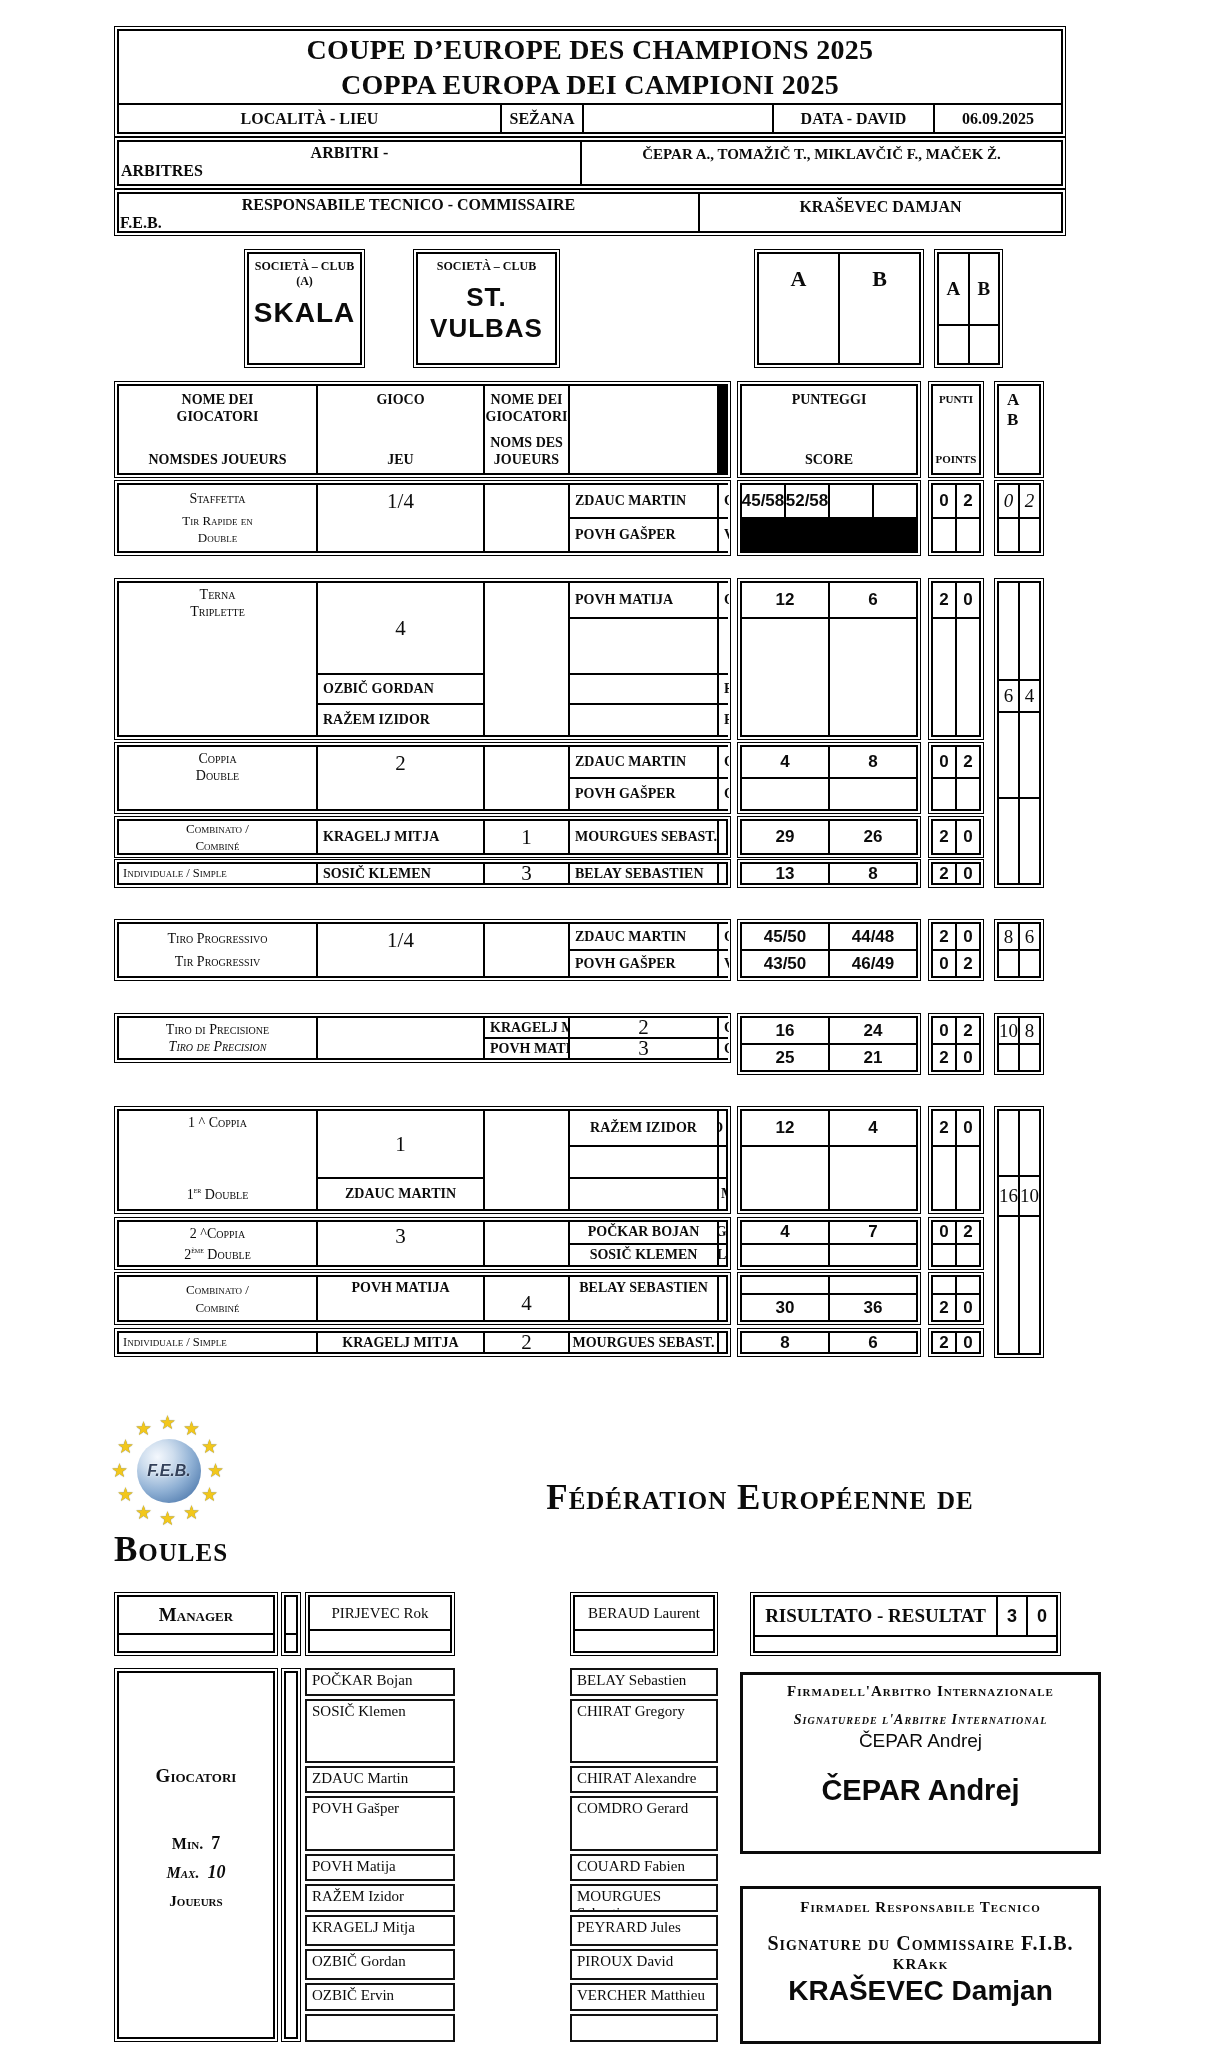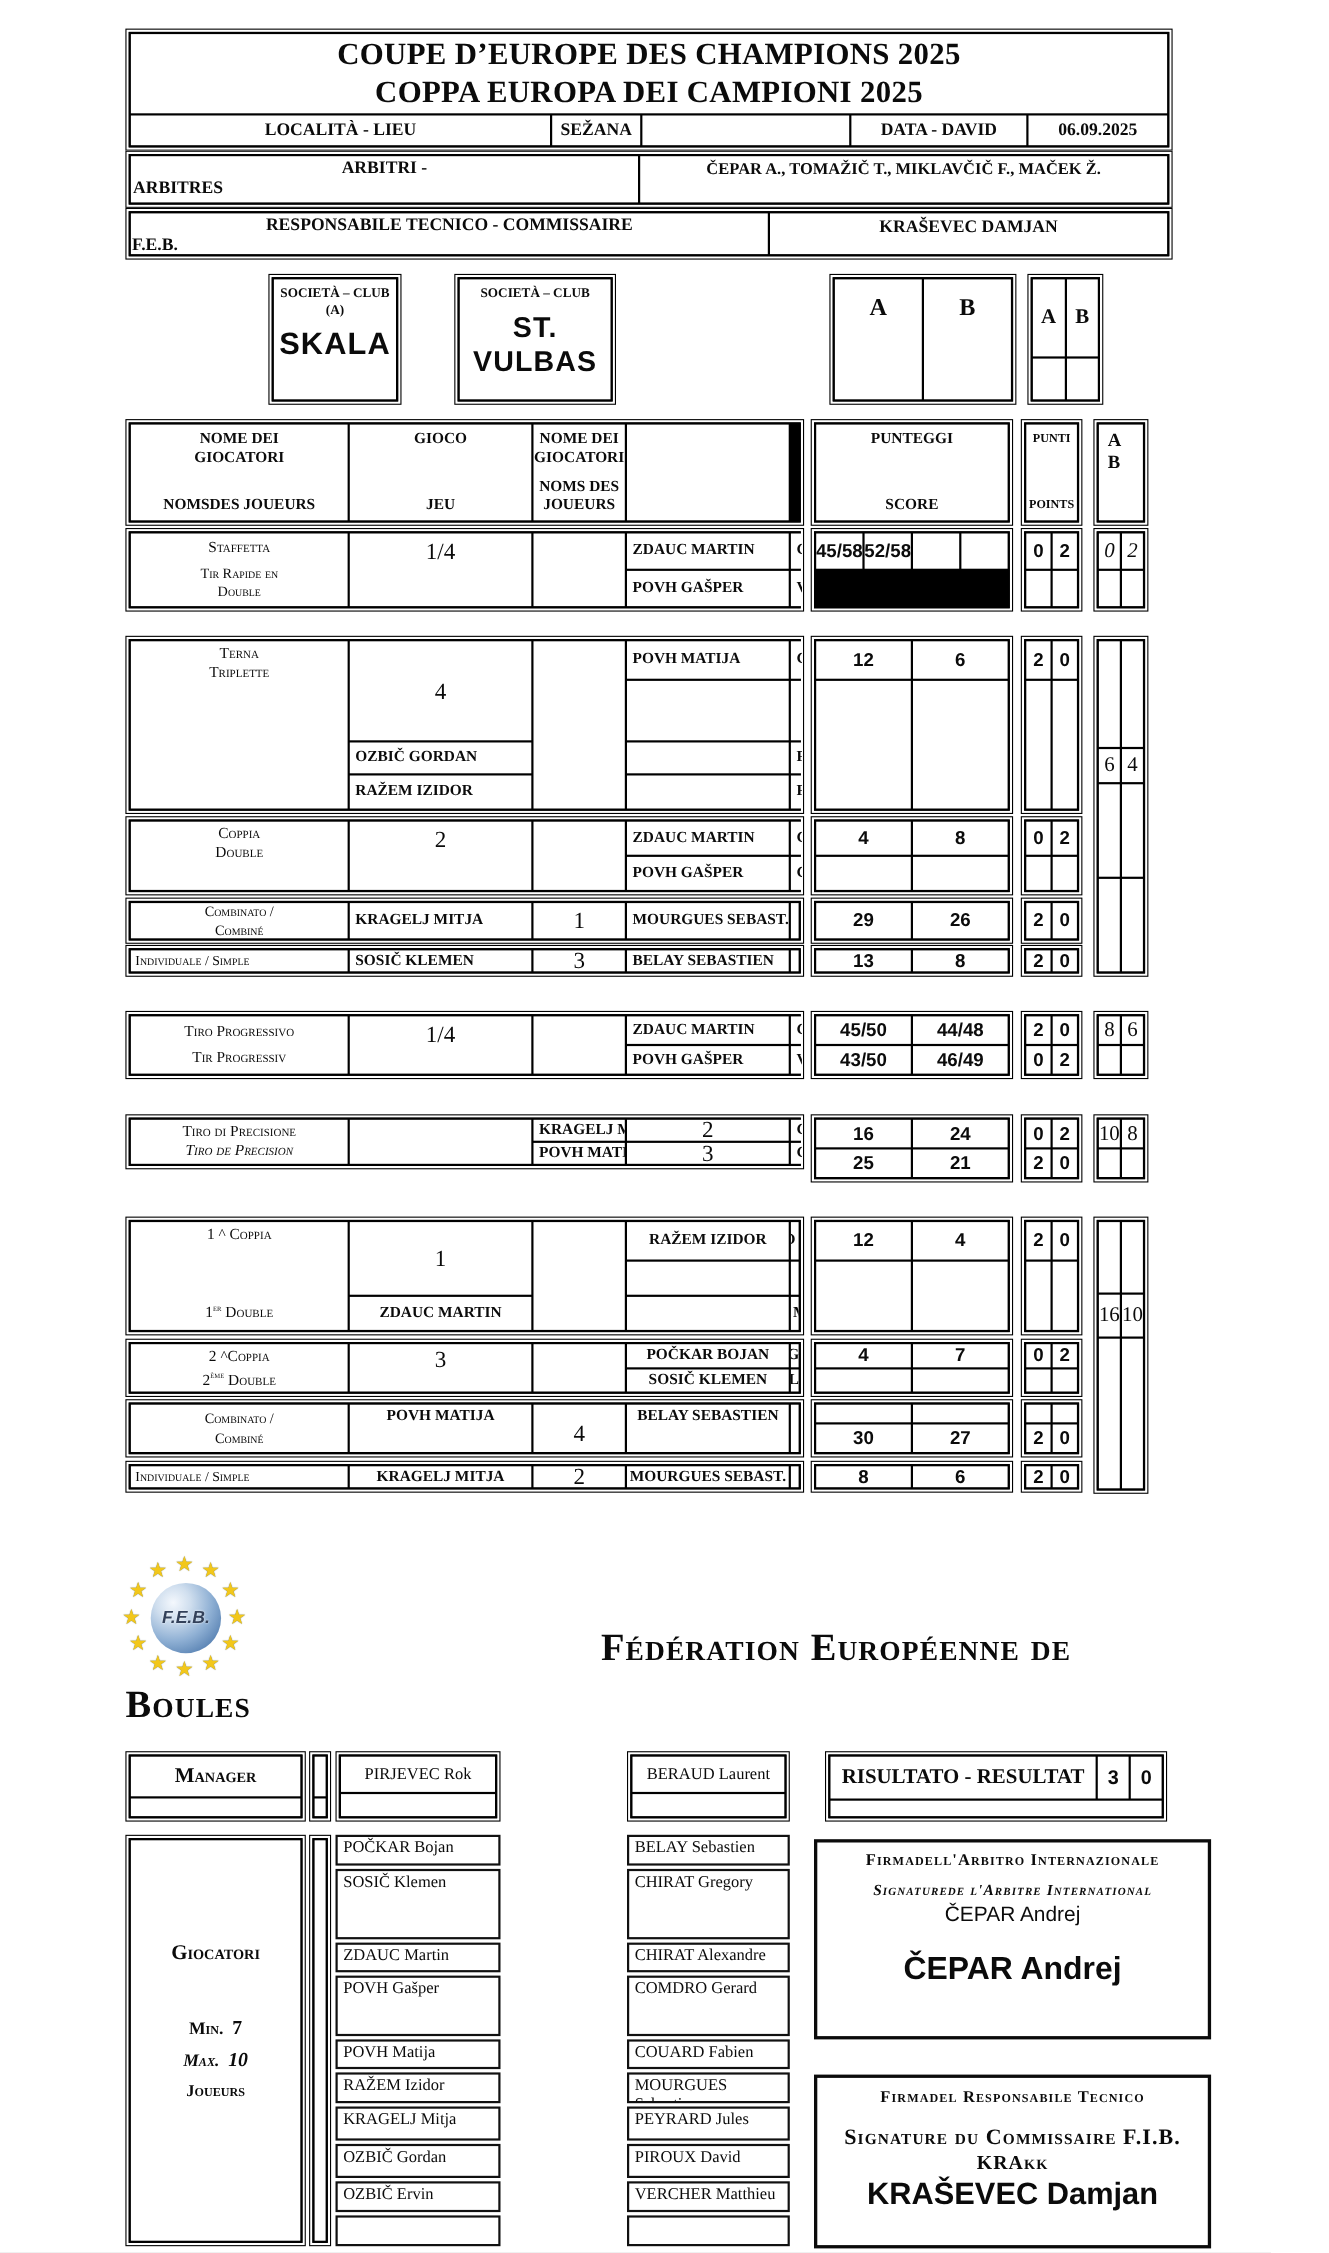--- a/index.html
+++ b/index.html
@@ -506,21 +506,21 @@
       <div class="cell gio" style="align-items:flex-end;padding-bottom:4px;padding-top:0;">4</div>
       <div class="cell name ctr top">BELAY SEBASTIEN</div>
       <div class="cell"></div>
     </div>
   </div>
   <div class="tbl" style="left:737px;top:1272px;width:184px;height:53px;">
     <div class="grid" style="grid-template-columns:1fr 1fr;grid-template-rows:16px 1fr;">
       <div class="cell"></div>
       <div class="cell"></div>
       <div class="cell val">30</div>
-      <div class="cell val">27</div>
+      <div class="cell val">36</div>
     </div>
   </div>
   <div class="tbl" style="left:928px;top:1272px;width:56px;height:53px;">
     <div class="grid" style="grid-template-columns:1fr 1fr;grid-template-rows:16px 1fr;">
       <div class="cell"></div>
       <div class="cell"></div>
       <div class="cell val">2</div>
       <div class="cell val">0</div>
     </div>
   </div>
@@ -651,17 +651,17 @@
   <div class="sigbox" style="left:740px;top:1672px;width:361px;height:182px;">
     <div class="sc" style="font-weight:bold;font-size:15px;margin-top:8px;letter-spacing:1px;">Firmadell'Arbitro  Internazionale</div>
     <div class="sc ital" style="font-weight:bold;font-size:14px;margin-top:12px;letter-spacing:1px;">Signaturede   l'Arbitre   International</div>
     <div style="font-family:'Liberation Sans',sans-serif;font-size:19px;margin-top:2px;">ČEPAR Andrej</div>
     <div style="font-family:'Liberation Sans',sans-serif;font-weight:bold;font-size:29px;margin-top:22px;">ČEPAR Andrej</div>
   </div>
 
   <div class="sigbox" style="left:740px;top:1886px;width:361px;height:158px;">
     <div class="sc" style="font-weight:bold;font-size:15px;margin-top:10px;letter-spacing:1px;">Firmadel  Responsabile  Tecnico</div>
     <div class="sc" style="font-weight:bold;font-size:20px;margin-top:16px;letter-spacing:1px;">Signature  du  Commissaire  F.I.B.</div>
-    <div class="sc" style="font-weight:bold;font-size:18px;margin-top:1px;letter-spacing:1px;">KRAkk</div>
+    <div class="sc" style="font-weight:bold;font-size:15px;margin-top:1px;letter-spacing:1px;">KRAkk</div>
     <div style="font-family:'Liberation Sans',sans-serif;font-weight:bold;font-size:28px;margin-top:2px;">KRAŠEVEC Damjan</div>
   </div>
 
 </div>
 
 </body></html>

